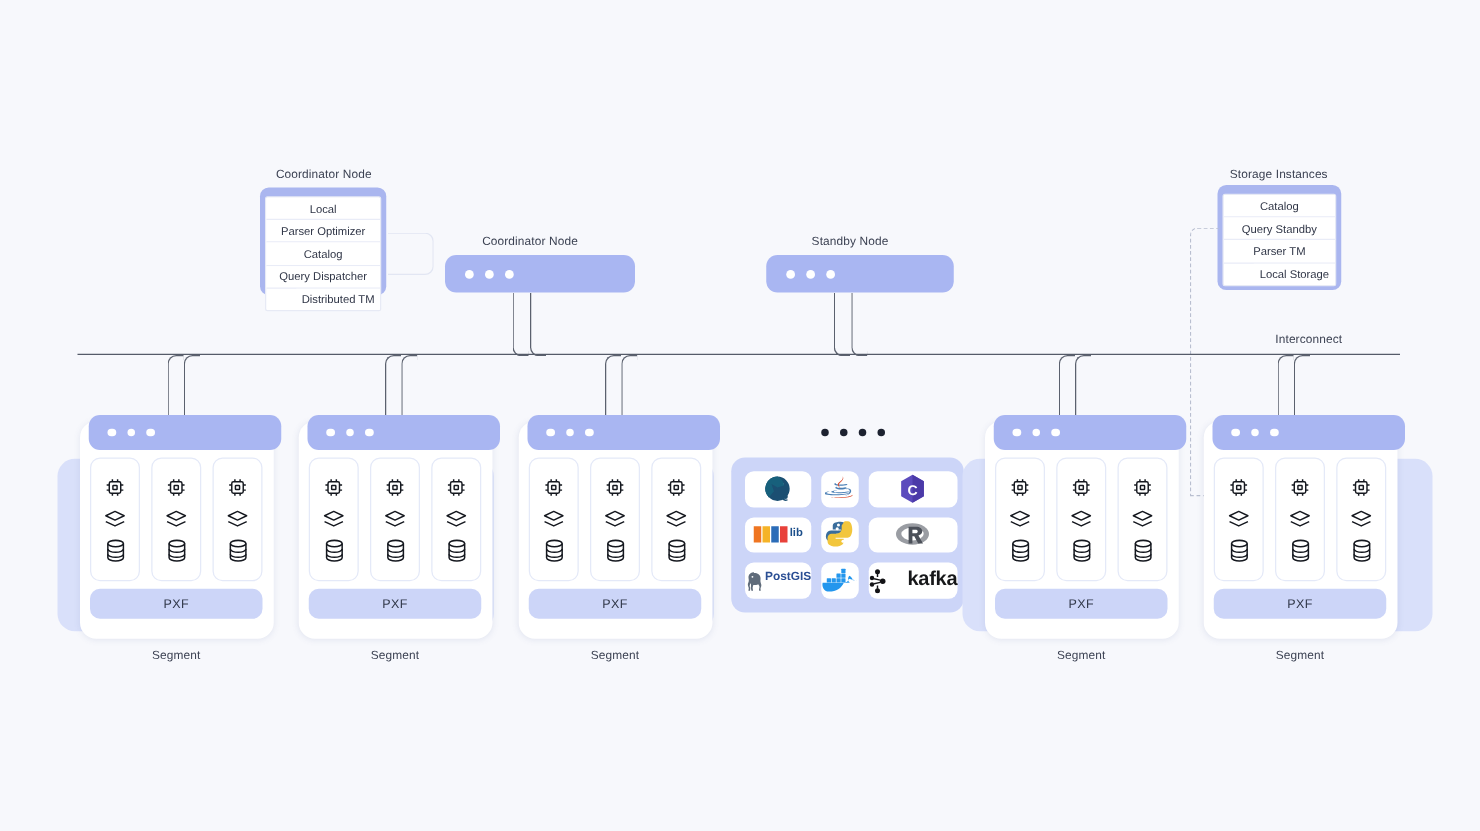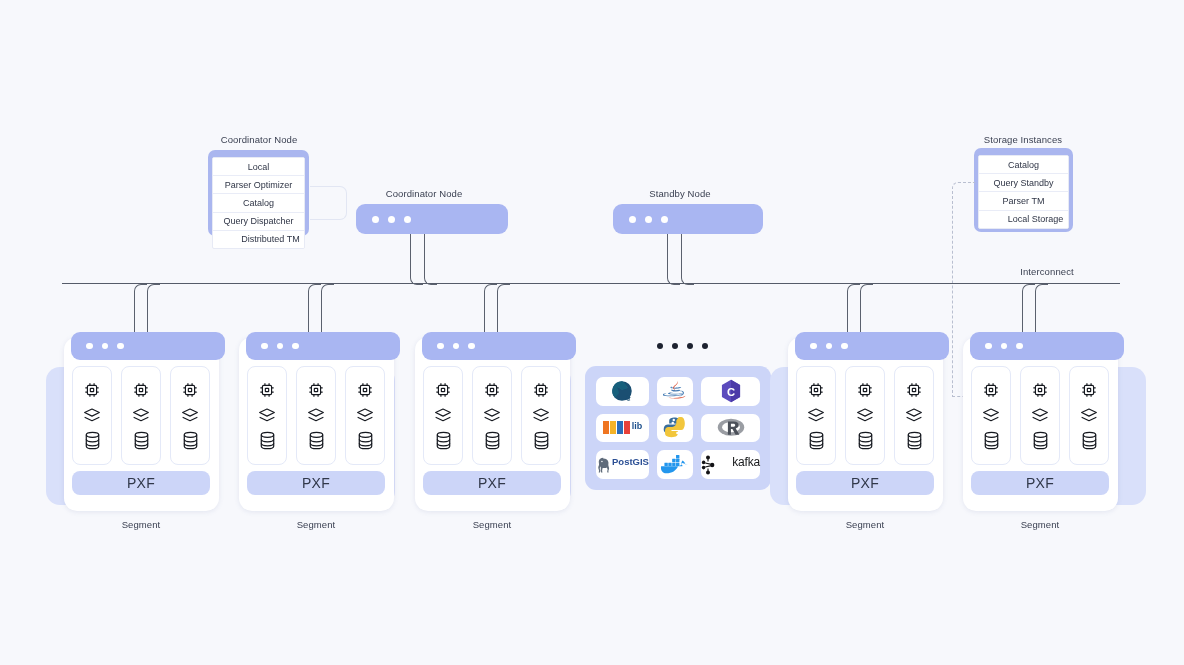--- a/index.html
+++ b/index.html
@@ -108,21 +108,21 @@
     box-sizing:border-box;
   }
   .seg-col svg{display:block;}
   .pxf{
     position:absolute;
     background:#ccd5f8;
     border-radius:8px;
     display:flex;
     align-items:center;
     justify-content:center;
-    font-size:14px;
+    font-size:10px;
     color:#31384a;
     letter-spacing:.3px;
   }
 
   
   .ellipsis{
     position:absolute;
     display:flex;
     gap:9px;
     align-items:center;
@@ -146,21 +146,21 @@
     border-radius:7px;
     display:flex;
     align-items:center;
     justify-content:center;
   }
   .tech-cell svg{display:block;}
 
   .madlib-bars{display:flex;align-items:center;gap:1px;}
   .madlib-bars i{display:block;width:6px;height:13px;}
   .madlib-txt{font-size:9px;font-weight:bold;color:#1c4f8b;margin-left:2px;}
-  .kafka-txt{font-size:12px;font-weight:normal;color:#17181a;margin-left:17px;letter-spacing:-.2px;}
+  .kafka-txt{font-size:16px;font-weight:bold;color:#17181a;margin-left:17px;letter-spacing:-.2px;}
   .postgis-txt{font-size:9.5px;font-weight:bold;color:#2b4f94;margin-left:2px;}
   .logo-inline{display:flex;align-items:flex-start;}
 
   .dash{position:absolute;border-style:dashed;border-color:#b9bfd0;}
   .softdash{position:absolute;border-style:solid;border-color:#e2e6f3;}
 </style>
 </head>
 <body>
 
 <div id="stage">

